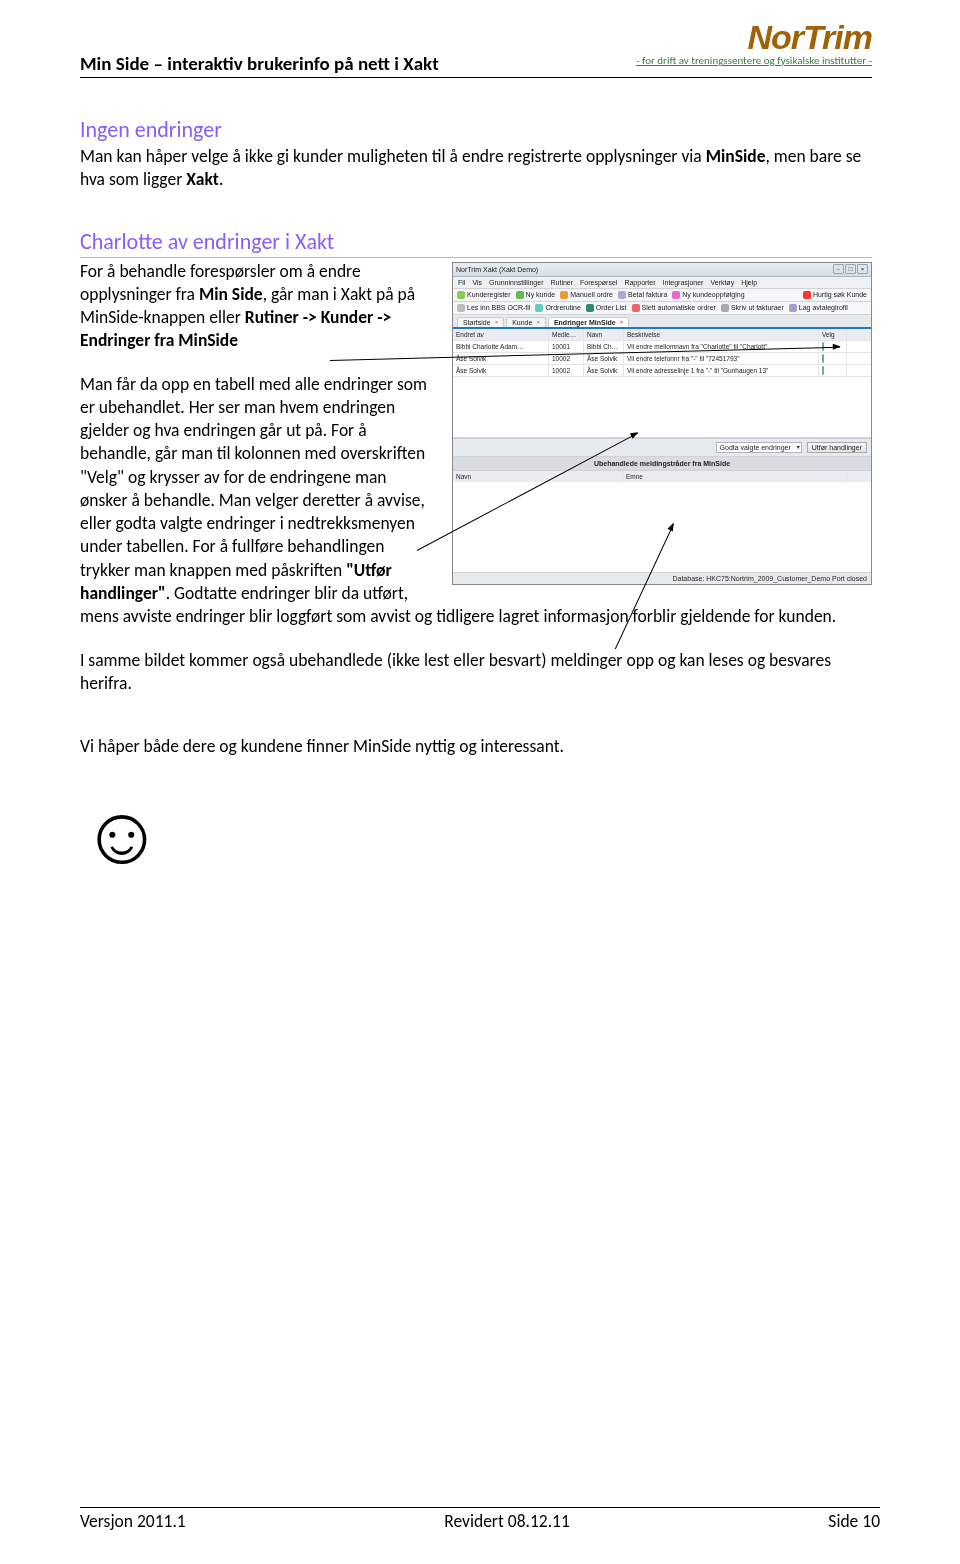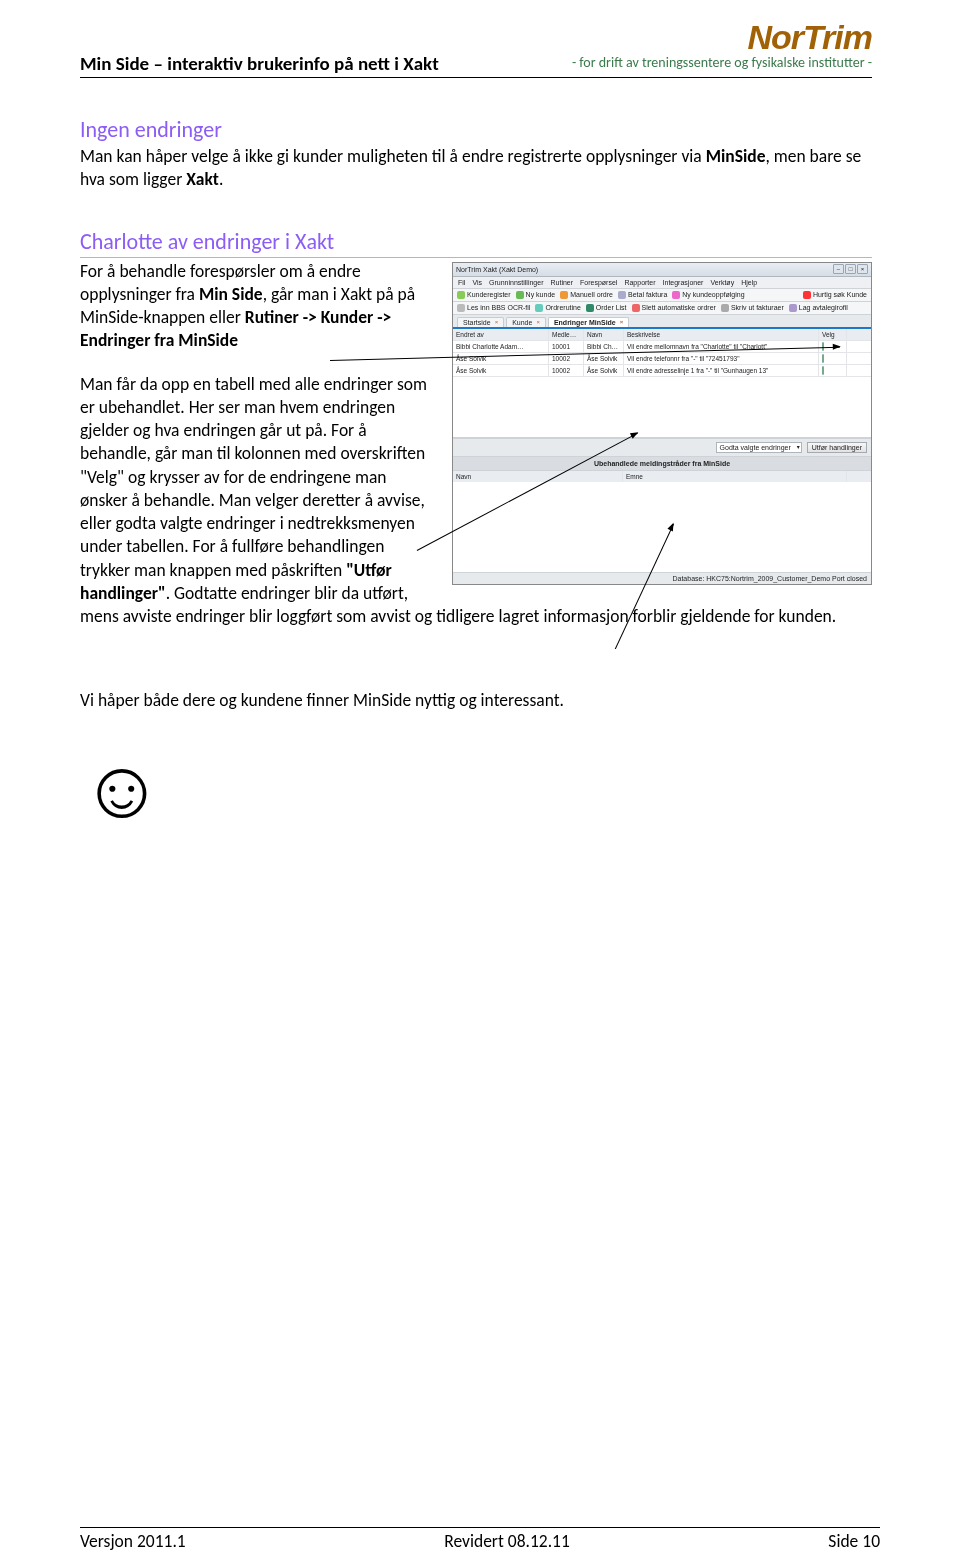--- a/index.html
+++ b/index.html
@@ -37,22 +37,23 @@
   .logo-main {
     font-family: "Arial Black", Arial, sans-serif;
     font-style:italic;
     font-weight:900;
     font-size:34px;
     letter-spacing:-1px;
     color:#a16207;
     line-height:1;
   }
   .logo-sub {
-    font-size:14px;
+    font-size:11px;
     color:#3b7a4b;
+    text-decoration:underline;
   }
   h2 {
     font-weight:normal;
     font-size:22px;
     color:#8b5cf6;
     margin:0 0 2px 0;
   }
   h2.lined {
     border-bottom:1px solid #a9b9d1;
     padding-bottom:2px;
@@ -203,21 +204,21 @@
     border-bottom:3.5px solid transparent;
   }
   .smile {
     font-size:82px;
     font-family: Arial, sans-serif;
     margin-top:30px;
     font-weight:bold;
   }
   .footer {
     position:absolute;
-    bottom:12px; left:80px; right:80px;
+    bottom:32px; left:80px; right:80px;
     border-top:1px solid #000;
     display:flex; justify-content:space-between;
     padding-top:2px;
     font-size:17.5px;
   }
 </style>
 </head>
 <body>
 
 <div class="page">
@@ -379,20 +380,21 @@
     </p>
     <p style="margin-bottom:20px;">
       <span>Man får da opp en tabell med alle endringer som er ubehandlet. Her ser man hvem endringen gjelder  og hva endringen går ut på. For å behandle, går man til kolonnen med overskriften "Velg" og krysser av for de endringene man ønsker å behandle. Man velger deretter å avvise, eller godta valgte endringer i nedtrekksmenyen under tabellen. For å fullføre behandlingen trykker man knappen med påskriften </span><span class="bold">"Utfør handlinger"</span><span>. Godtatte endringer blir da utført, mens avviste endringer blir loggført som avvist og tidligere lagret informasjon forblir gjeldende for kunden.</span>
     </p>
 
     <div class="arrowline" style="left:250px; top:100px; width:510px; transform:rotate(-1.5deg);"></div>
     <div class="arrowline" style="left:337px; top:290px; width:250px; transform:rotate(-28deg);"></div>
     <div class="arrowline" style="left:488px; top:490px; width:250px; transform:rotate(-65deg);"></div>
   </div>
 
+  <p>I samme bildet kommer også ubehandlede (ikke lest eller besvart) meldinger opp og kan leses og besvares herifra.</p>
 
   <p style="margin-top:40px;">Vi håper både dere og kundene finner MinSide nyttig og interessant.</p>
 
   <div class="smile">☺</div>
 
   <div class="footer">
     <span>Versjon 2011.1</span>
     <span>Revidert 08.12.11</span>
     <span>Side 10</span>
   </div>

